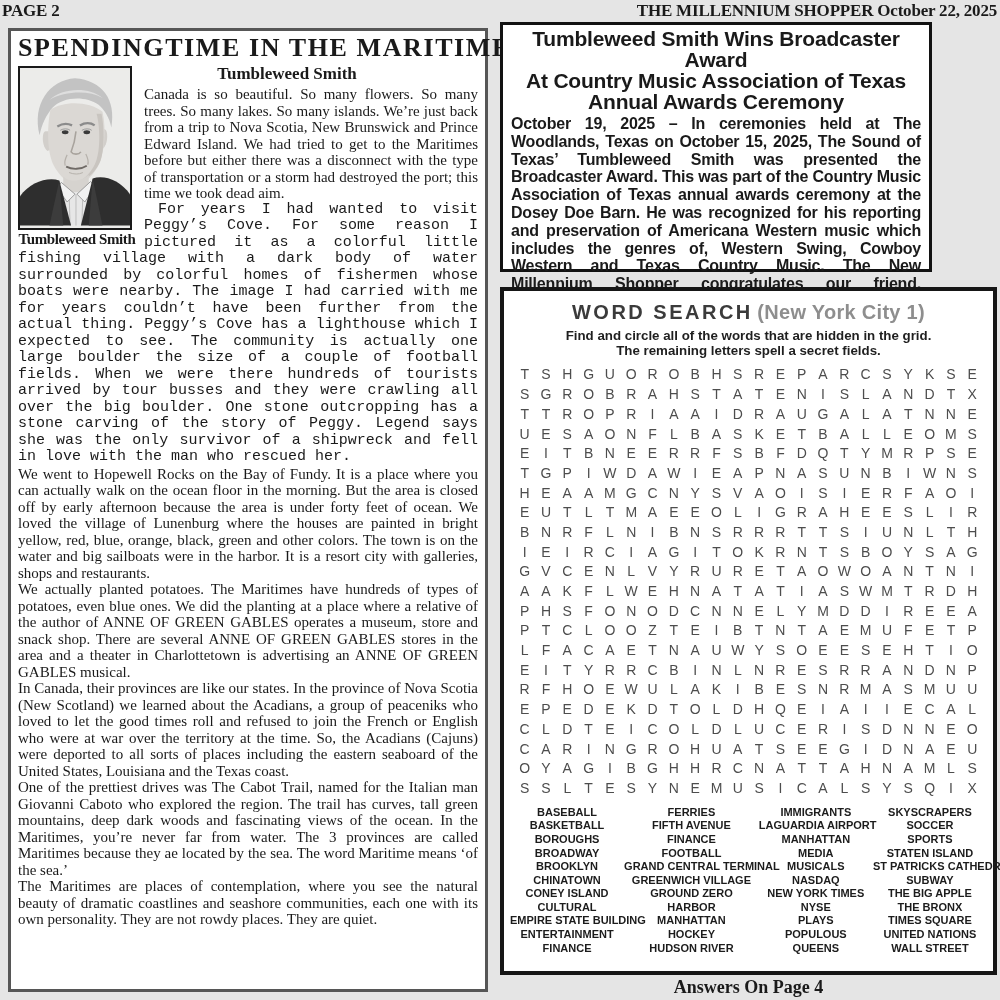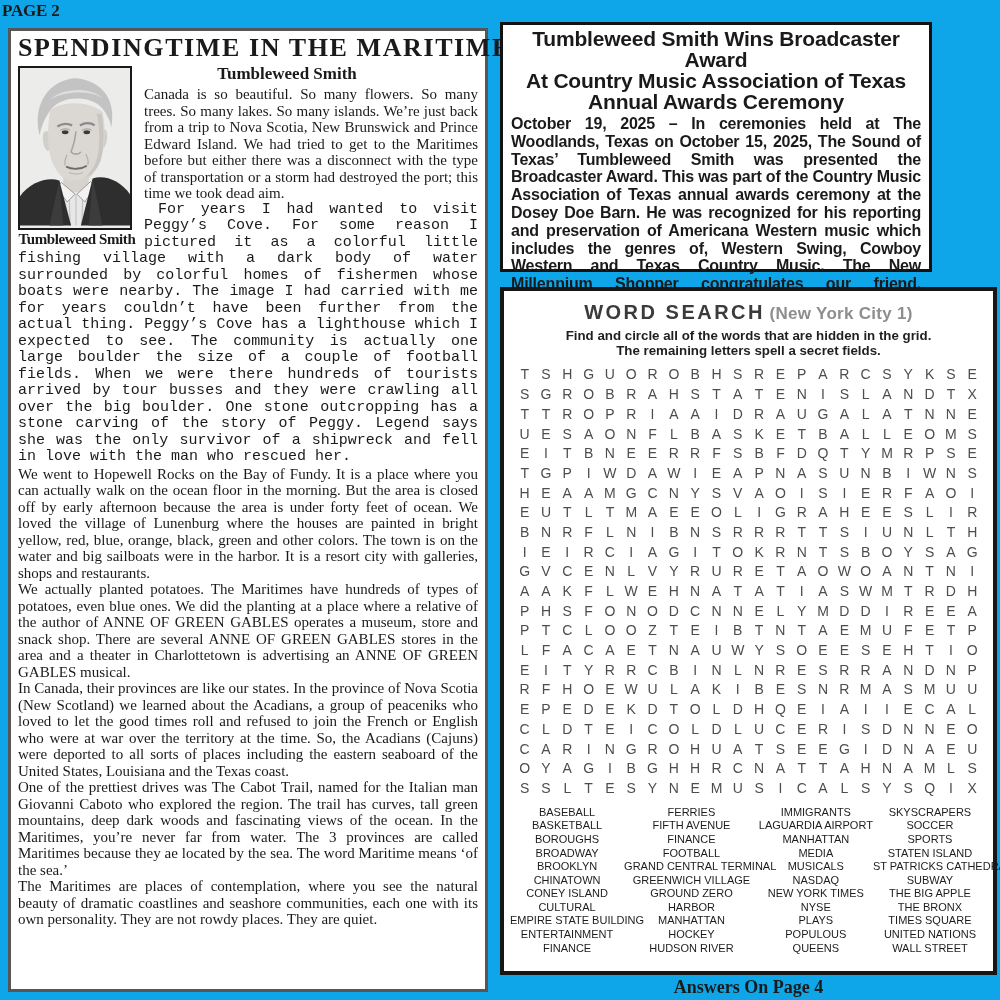--- a/index.html
+++ b/index.html
@@ -1,16 +1,16 @@
 <!DOCTYPE html>
 <html><head>
 <meta charset="utf-8">
 <style>
   html,body{margin:0;padding:0;background:#ffffff;}
-  .page{position:relative;width:1000px;height:1000px;background:#0ea5e9;overflow:hidden;
+  .page{position:relative;width:1000px;height:1000px;background:#e5e5e5;overflow:hidden;
         font-family:"Liberation Serif",serif;color:#1a1a1a;}
 
   
   .pagehdr{position:absolute;top:1px;left:2px;right:3px;display:flex;
            justify-content:space-between;font-weight:bold;font-size:17px;
            font-family:"Liberation Serif",serif;letter-spacing:-0.2px;}
 
   
   .leftbox{position:absolute;left:8px;top:28px;width:480px;height:964px;
            border:3px solid #565656;box-sizing:border-box;background:#fff;
@@ -31,40 +31,41 @@
   .award-title{font-weight:bold;font-size:21px;line-height:21px;text-align:center;letter-spacing:-0.2px;}
   .award-body{font-weight:bold;font-size:16px;line-height:17.8px;text-align:justify;
               margin-top:3px;letter-spacing:-0.2px;}
 
   
   .wsbox{position:absolute;left:500px;top:287px;width:497px;height:688px;
          border:4px solid #161616;box-sizing:border-box;background:#fff;
          padding:4px 6px;font-family:"Liberation Sans",sans-serif;}
   .ws-titlerow{text-align:center;line-height:30px;margin-top:2px;white-space:nowrap;}
   .ws-title{font-size:20px;font-weight:bold;color:#3b3b3b;letter-spacing:2.5px;}
-  .ws-subtitle{font-size:17px;font-weight:bold;color:#8e8e8e;letter-spacing:0.3px;}
+  .ws-subtitle{font-size:20px;font-weight:bold;color:#8e8e8e;letter-spacing:0.3px;}
   .ws-inst{text-align:center;font-weight:bold;font-size:13.3px;line-height:14.8px;color:#1f1f1f;}
   .ws-grid{margin-top:6px;padding:0 4px;}
   .ws-row{display:flex;height:19.7px;align-items:center;}
   .ws-cell{flex:1;text-align:center;font-size:14px;color:#4d4d4d;}
   .ws-words{display:flex;margin-top:8px;}
   .ws-col{flex:1;text-align:center;min-width:0;}
   .ws-col.wide{flex:1.18;}
-  .ws-word{font-weight:normal;font-size:11px;line-height:13.6px;white-space:nowrap;color:#1c1c1c;}
+  .ws-word{font-weight:bold;font-size:11px;line-height:13.6px;white-space:nowrap;color:#1c1c1c;}
 
   .answers{position:absolute;left:500px;top:977px;width:497px;text-align:center;
            font-family:"Liberation Serif",serif;font-weight:bold;font-size:18px;}
 </style>
 </head>
 <body>
 
 <div class="page">
 
   <div class="pagehdr">
     <span>PAGE 2</span>
+    <span>THE MILLENNIUM SHOPPER  October 22, 2025</span>
   </div>
 
   <section class="leftbox">
     <h1 class="a-title">SPENDINGTIME IN THE MARITIMES</h1>
     <div>
       <div class="figwrap">
         <svg class="photo" viewBox="0 0 112 158" aria-hidden="true">
           <rect x="0" y="0" width="112" height="158" fill="#ececea"></rect>
 
           <path d="M20,66 C12,34 30,10 56,8 C84,10 98,30 93,58 C91,48 86,40 80,35 C66,25 43,27 33,38 C27,45 22,55 20,66 Z" fill="#c3c3c3"></path>

